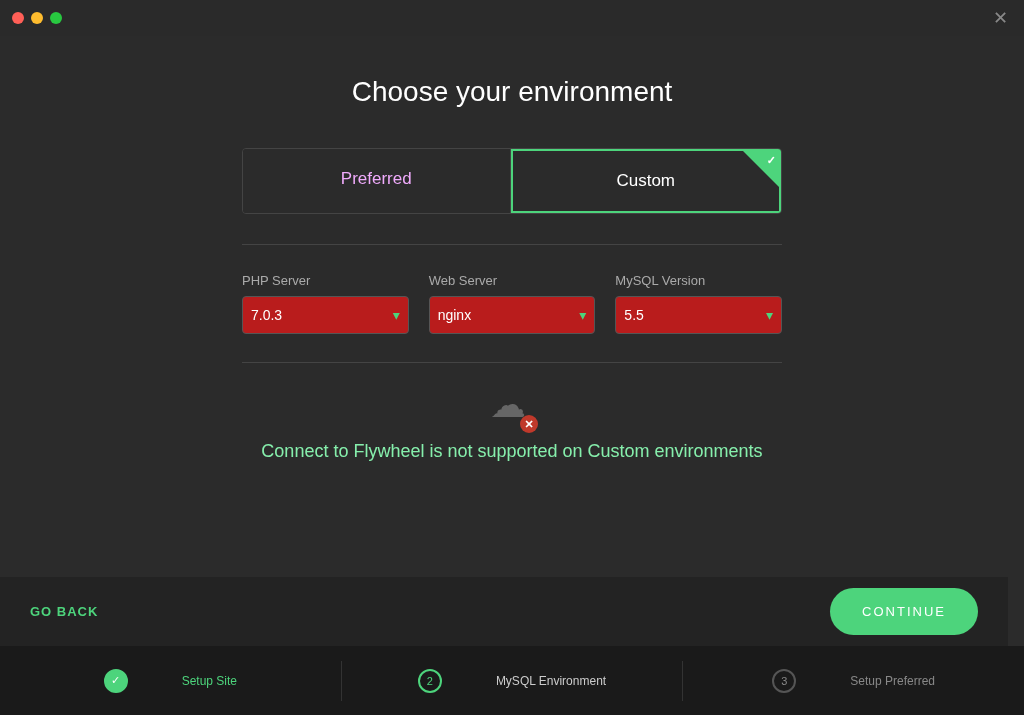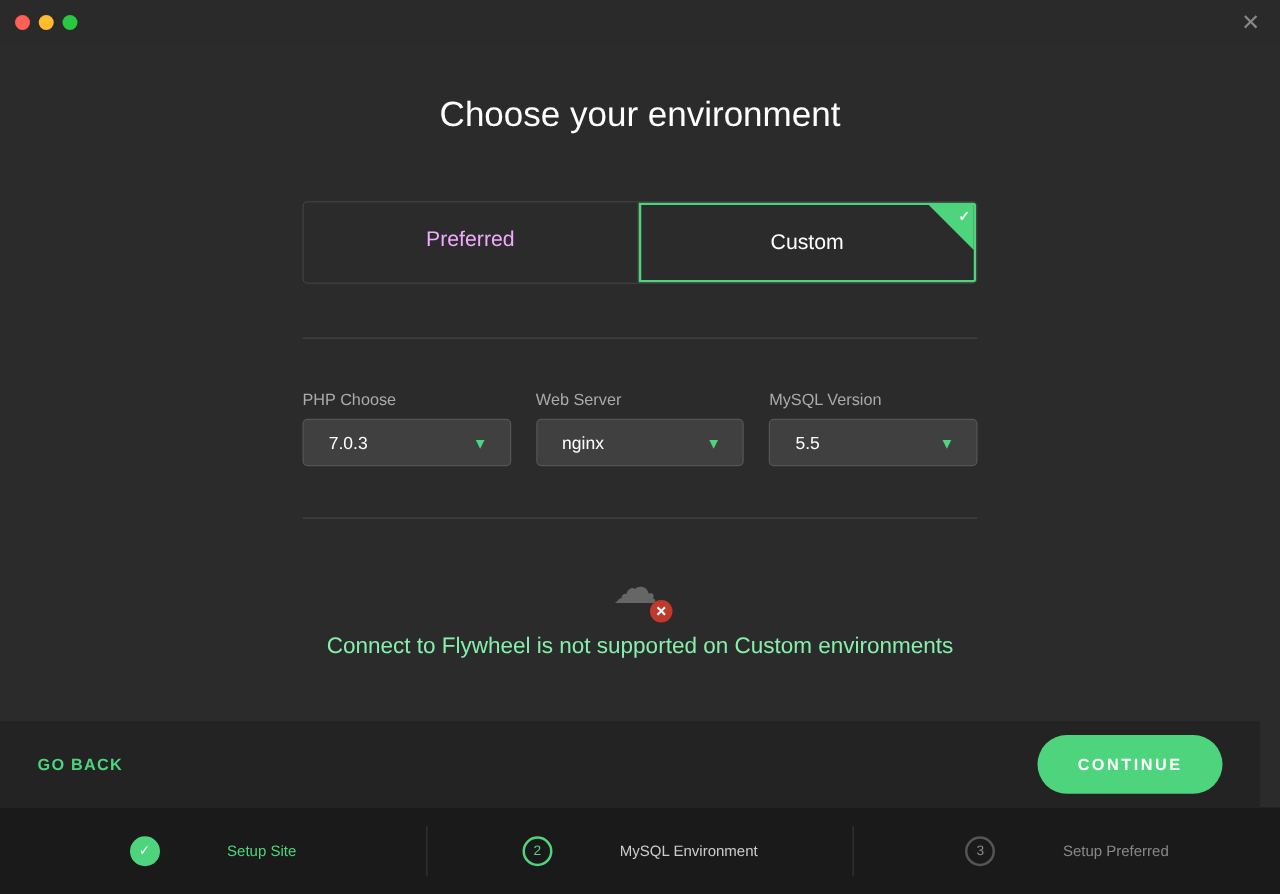--- a/index.html
+++ b/index.html
@@ -51,21 +51,20 @@
     }
 
     .main-content {
       background: #2b2b2b;
       height: 610px;
       display: flex;
       flex-direction: column;
       align-items: center;
       padding: 40px 30px 30px;
       position: relative;
-      gap: 13px;
     }
 
     .page-title {
       color: #ffffff;
       font-size: 28px;
       font-weight: 300;
       margin-bottom: 40px;
       text-align: center;
     }
 
@@ -140,24 +139,24 @@
       flex-direction: column;
       gap: 8px;
     }
 
     .dropdown-label {
       color: #aaa;
       font-size: 13px;
     }
 
     .dropdown-select {
-      background: #404040;
+      background: #b91c1c;
       border: 1px solid #555;
       border-radius: 4px;
-      padding: 10px 20px;
+      padding: 10px 8px;
       color: #fff;
       font-size: 14px;
       display: flex;
       align-items: center;
       justify-content: space-between;
       cursor: pointer;
     }
 
     .dropdown-arrow {
       color: #4dd47c;
@@ -234,21 +233,21 @@
       cursor: pointer;
       text-transform: uppercase;
     }
 
     .continue-btn {
       background: #4dd47c;
       border: none;
       border-radius: 30px;
       color: #fff;
       font-size: 13px;
-      font-weight: 700;
+      font-weight: 400;
       letter-spacing: 2px;
       padding: 16px 32px;
       cursor: pointer;
       text-transform: uppercase;
     }
 
     .bottom-bar {
       height: 69px;
       background: #1a1a1a;
       display: flex;
@@ -331,21 +330,21 @@
       <div class="check-corner"></div>
       <span class="check-corner-icon">✓</span>
     </div>
   </div>
 
   <div class="divider"></div>
 
   <div class="dropdowns-row">
 
     <div class="dropdown-group">
-      <span class="dropdown-label">PHP Choose</span>
+      <span class="dropdown-label">PHP Server</span>
       <div class="dropdown-select">
         <span>7.0.3</span>
         <span class="dropdown-arrow">▾</span>
       </div>
     </div>
 
     <div class="dropdown-group">
       <span class="dropdown-label">Web Server</span>
       <div class="dropdown-select">
         <span>nginx</span>

